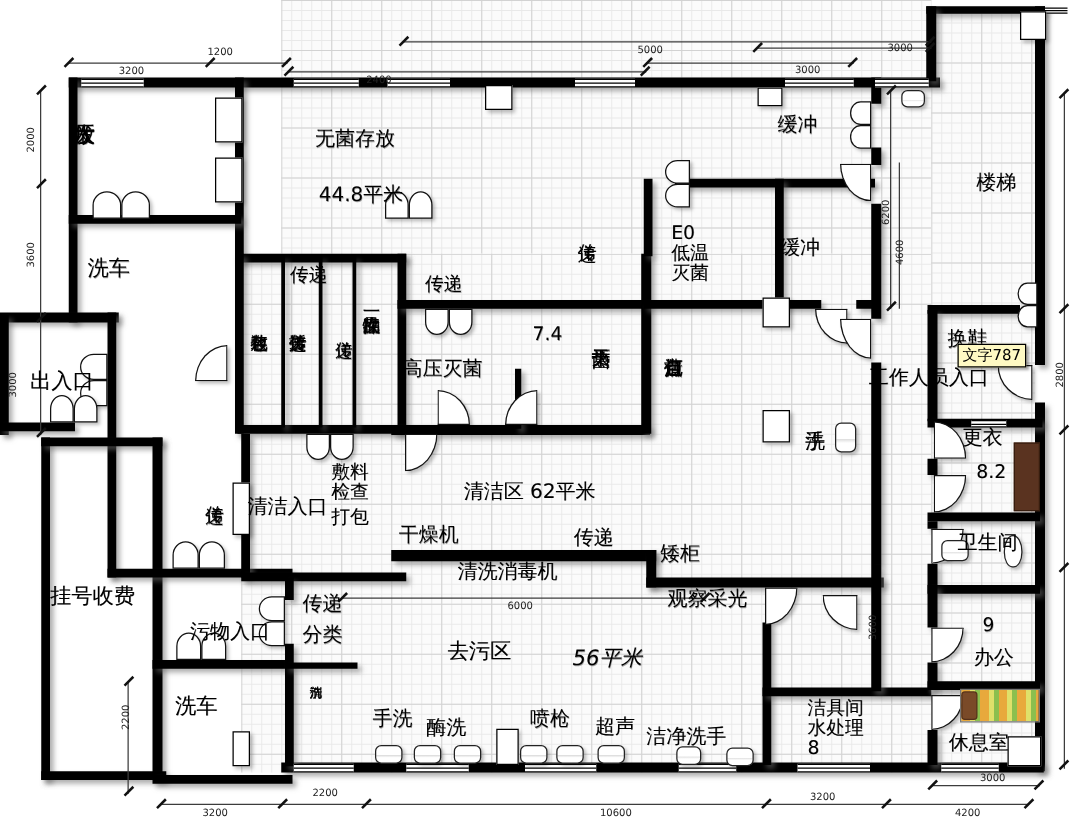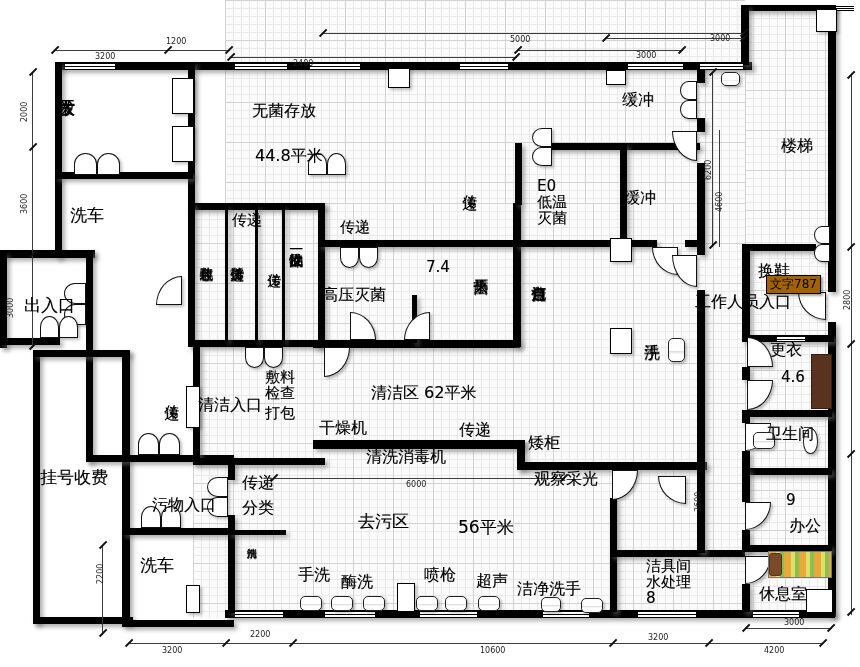--- a/index.html
+++ b/index.html
@@ -29,21 +29,21 @@
   .fx.sink{border-radius:5px;border:1.2px solid #222;
            background:linear-gradient(#fff 55%,#ddd 56%,#fff 70%) #fff;}
   .fx.toilet{border-radius:50% 50% 46% 46%;border:1.2px solid #222;}
   .fx.bed{border:1px solid #777;box-shadow:none;
           background:repeating-linear-gradient(90deg,#e8a93c 0 7px,#dfe06a 7px 11px,#8bbf4e 11px 15px);}
   .fx.pillow{background:#7a4a28;border:1px solid #55301a;border-radius:3px;box-shadow:none;}
   .fx.wardrobe{background:#5a3320;border:1px solid #371d0e;box-shadow:none;}
   .lbl{color:#000;font-size:15px;line-height:1.12;white-space:pre;z-index:30;
        text-shadow:.4px .4px 0 rgba(0,0,0,.35);}
   .lbl.v{writing-mode:vertical-rl;text-orientation:upright;white-space:normal;}
-  .lbl.tagbox{background:#a16207;border:1px solid #000;padding:0 3px;line-height:1.4;
+  .lbl.tagbox{background:#fef9c3;border:1px solid #000;padding:0 3px;line-height:1.4;
               box-shadow:2px 2px 2px rgba(0,0,0,.35);text-shadow:none;z-index:40;}
   .dline{background:#3c3c3c;z-index:20;}
   .tick{width:10px;height:1.6px;background:#111;transform:rotate(-45deg);z-index:21;}
   .dlbl{font-size:8px;color:#222;white-space:nowrap;z-index:22;text-shadow:none;}
   .dlbl.rot{transform:rotate(-90deg);transform-origin:0 0;}
 </style>
 </head>
 <body>
 
 <div id="stage">
@@ -223,32 +223,32 @@
     <div class="lbl" style="left: 624px; top: 189px; font-size: 16px;">缓冲</div>
     <div class="lbl" style="left: 781px; top: 137px; font-size: 16px;">楼梯</div>
     <div class="lbl" style="left: 322px; top: 286px; font-size: 16px;">高压灭菌</div>
     <div class="lbl" style="left: 426px; top: 259px; font-size: 15px;">7.4</div>
     <div class="lbl v" style="left: 472px; top: 268px; font-size: 15px;">干热灭菌</div>
     <div class="lbl v" style="left: 530px; top: 274px; font-size: 15px;">清点打包台</div>
     <div class="lbl v" style="left: 643px; top: 331px; font-size: 16px;">洗手</div>
     <div class="lbl" style="left: 758px; top: 262px; font-size: 16px;">换鞋</div>
     <div class="lbl" style="left: 695px; top: 293px; font-size: 16px;">工作人员入口</div>
     <div class="lbl" style="left: 770px; top: 341px; font-size: 16px;">更衣</div>
-    <div class="lbl" style="left: 781px; top: 369px; font-size: 15px;">4.6</div>
+    <div class="lbl" style="left: 781px; top: 369px; font-size: 15px;">8.2</div>
     <div class="lbl" style="left: 766px; top: 425px; font-size: 16px;">卫生间</div>
     <div class="lbl" style="left: 786px; top: 492px; font-size: 15px;">9</div>
-    <div class="lbl" style="left: 779px; top: 517px; font-size: 16px; margin-left: 10px;">办公</div>
+    <div class="lbl" style="left: 779px; top: 517px; font-size: 16px;">办公</div>
     <div class="lbl" style="left: 759px; top: 585px; font-size: 16px;">休息室</div>
     <div class="lbl" style="left: 646px; top: 558px; font-size: 15px;">洁具间</div>
     <div class="lbl" style="left: 646px; top: 574px; font-size: 15px;">水处理</div>
     <div class="lbl" style="left: 646px; top: 590px; font-size: 15px;">8</div>
     <div class="lbl" style="left: 517px; top: 580px; font-size: 16px;">洁净洗手</div>
     <div class="lbl" style="left: 534px; top: 470px; font-size: 16px;">观察采光</div>
     <div class="lbl" style="left: 358px; top: 512px; font-size: 17px;">去污区</div>
-    <div class="lbl" style="left: 458px; top: 518px; font-size: 17px;">56平米</div>
+    <div class="lbl" style="left: 458px; top: 518px; font-size: 17px; font-style: italic;">56平米</div>
     <div class="lbl" style="left: 371px; top: 384px; font-size: 16px;">清洁区 62平米</div>
     <div class="lbl" style="left: 319px; top: 419px; font-size: 16px;">干燥机</div>
     <div class="lbl" style="left: 366px; top: 448px; font-size: 16px;">清洗消毒机</div>
     <div class="lbl" style="left: 459px; top: 421px; font-size: 16px;">传递</div>
     <div class="lbl" style="left: 528px; top: 434px; font-size: 16px;">矮柜</div>
     <div class="lbl" style="left: 298px; top: 566px; font-size: 16px;">手洗</div>
     <div class="lbl" style="left: 341px; top: 573px; font-size: 16px;">酶洗</div>
     <div class="lbl" style="left: 424px; top: 566px; font-size: 16px;">喷枪</div>
     <div class="lbl" style="left: 476px; top: 572px; font-size: 16px;">超声</div>
     <div class="lbl tagbox" style="left: 766px; top: 275px; font-size: 12px;">文字787</div>

